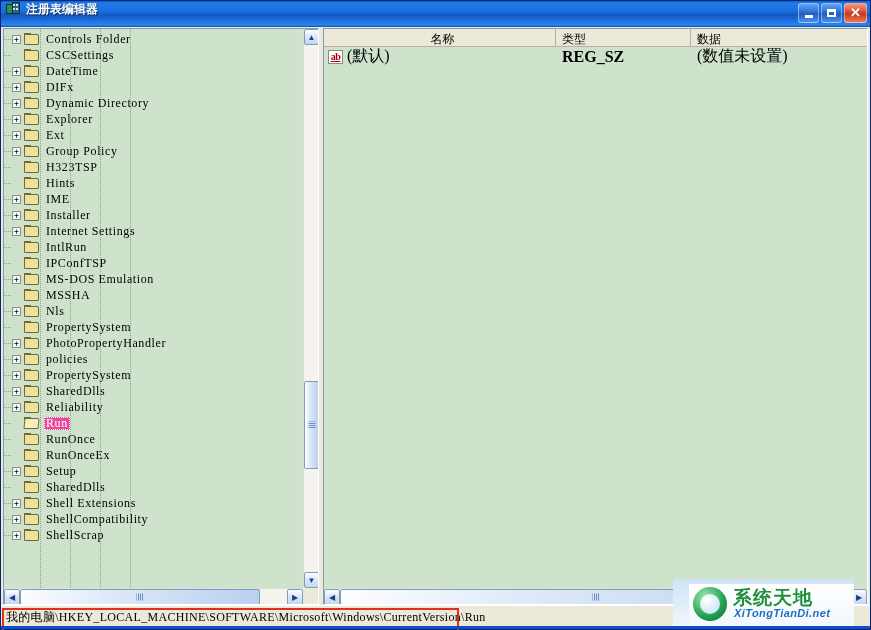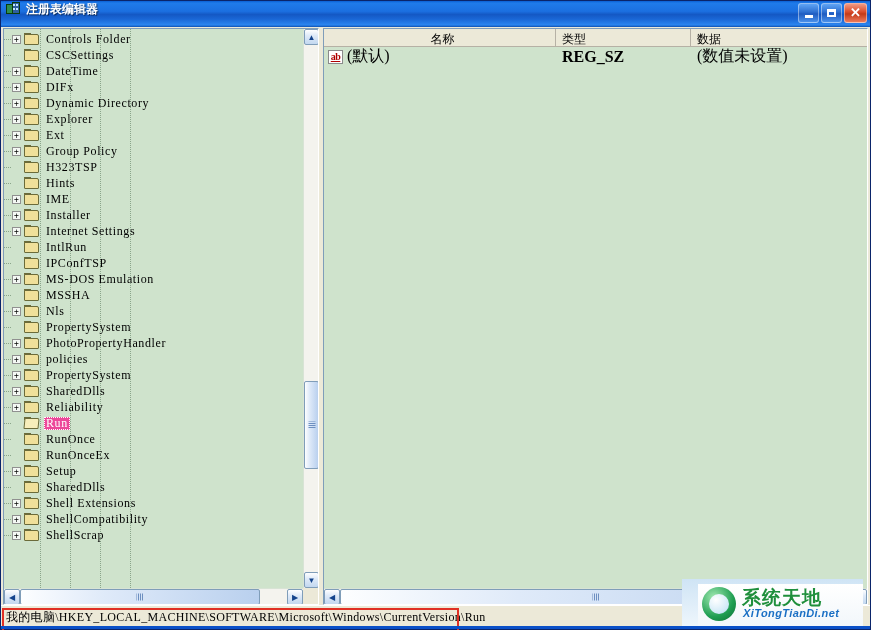--- a/index.html
+++ b/index.html
@@ -303,21 +303,21 @@
     border: 2px solid #e03024;
     pointer-events: none;
   }
   #bottom-edge {
     position: absolute; left: 0; right: 0; bottom: 0;
     height: 3px; background: #0a50c8;
   }
 
   
   #watermark {
-    position: absolute; right: 7px; bottom: 3px;
+    position: absolute; right: 16px; bottom: 3px;
     width: 181px; height: 47px;
     z-index: 30;
     overflow: hidden;
   }
   #wm-house {
     position: absolute; left: 0; bottom: 0; width: 181px; height: 47px;
     background: linear-gradient(to bottom,#cfe4f5,#eef6fc);
   }
   #wm-panel {
     position: absolute; left: 16px; top: 5px;

